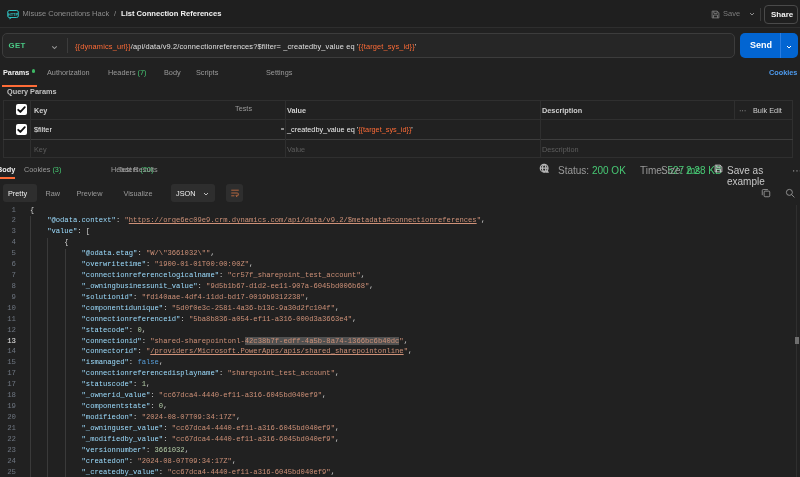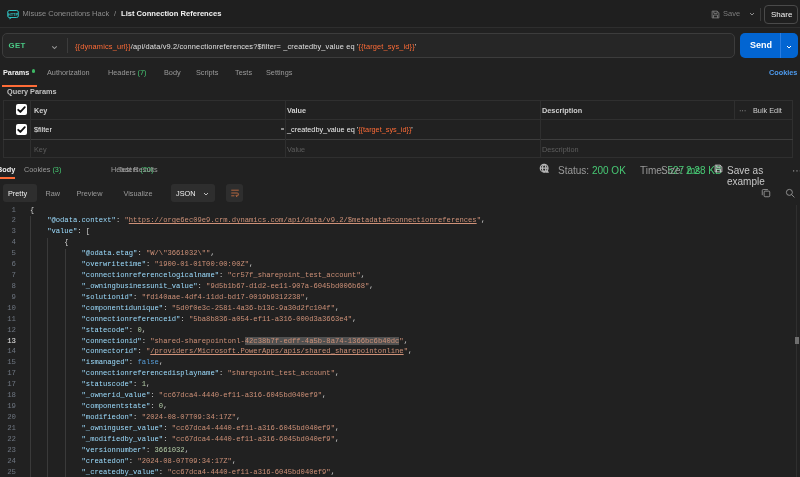--- a/index.html
+++ b/index.html
@@ -12,21 +12,21 @@
 
   
   #topbar { left:0; top:0; width:800px; height:28px; background:#1f1f1f; border-bottom:1px solid #2e2e2e; }
   #crumb1 { left:22.5px; top:9px; font-size:7.5px; color:#8d8d8d; }
   #crumbsep { left:114px; top:9px; font-size:7.5px; color:#8d8d8d; }
   #crumb2 { left:121px; top:8.6px; font-size:7.6px; font-weight:bold; color:#f3f3f3; }
   #saveicon { left:711px; top:10px; }
   #savetxt { left:723px; top:9px; font-size:7.5px; color:#7d7d7d; }
   #savechev { left:748px; top:10px; }
   #sharebtn { left:764px; top:5px; width:34px; height:19px; border:1px solid #4a4a4a; border-radius:4px; }
-  #sharetxt { left:771px; top:9.5px; font-size:8px; font-weight:normal; color:#f3f3f3;text-align:right; }
+  #sharetxt { left:771px; top:9.5px; font-size:8px; font-weight:bold; color:#f3f3f3;text-align:right; }
 
   
   #urlbox { left:2px; top:33px; width:733px; height:24.5px; background:#262626; border:1px solid #3c3c3c; border-radius:5px; }
   #gettxt { left:8.5px; top:41px; font-size:7.8px; font-weight:bold; color:#4ac885; letter-spacing:.4px;}
   #getchev { left:50px; top:43px; }
   #urlsep { left:67px; top:38px; width:1px; height:15px; background:#3c3c3c; }
   #urltxt { left:75px; top:41.5px; font-size:7.4px; color:#e0e0e0; letter-spacing:.15px; }
   #sendbtn { left:740px; top:33px; width:58px; height:24.5px; background:#0265d2; border-radius:5px; }
   #sendtxt { left:750px; top:40px; font-size:9px; font-weight:bold; color:#fff; }
   #senddiv { left:780px; top:33px; width:1px; height:24.5px; background:#2a7de1; }
@@ -105,21 +105,21 @@
   <path d="M4 6l4 4 4-4"></path>
 </svg>
 
 <div class="abs rtab" id="tparams">Params</div>
 <div class="abs" id="pdot"></div>
 <div class="abs" id="tunderline"></div>
 <div class="abs rtab" style="left:47px;text-align:right;">Authorization</div>
 <div class="abs rtab" style="left:108px;">Headers <span class="green">(7)</span></div>
 <div class="abs rtab" style="left:164px;">Body</div>
 <div class="abs rtab" style="left:196px;">Scripts</div>
-<div class="abs rtab" style="left:235px;">Tests</div>
+<div class="abs rtab" style="left:235px;margin-top:36px;">Tests</div>
 <div class="abs rtab" style="left:266px;">Settings</div>
 <div class="abs" id="cookieslink">Cookies</div>
 
 <div class="abs" id="qplabel">Query Params</div>
 
 <div class="abs" id="tbl"></div>
 <div class="abs hline" style="top:119px;"></div>
 <div class="abs hline" style="top:138.5px; background:#3d3d3d;"></div>
 <div class="abs vline" style="left:29.5px;"></div>
 <div class="abs vline" style="left:285px;"></div>

